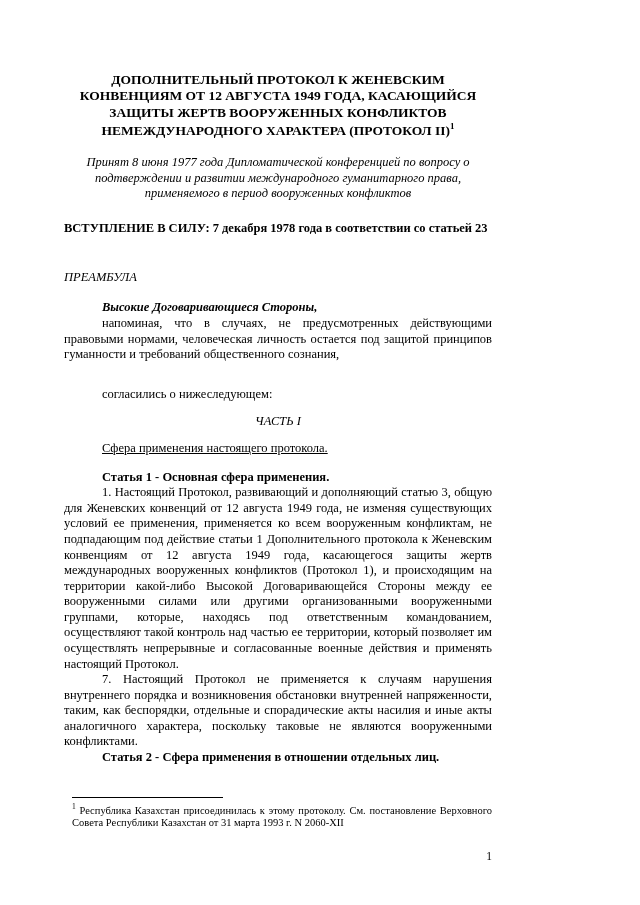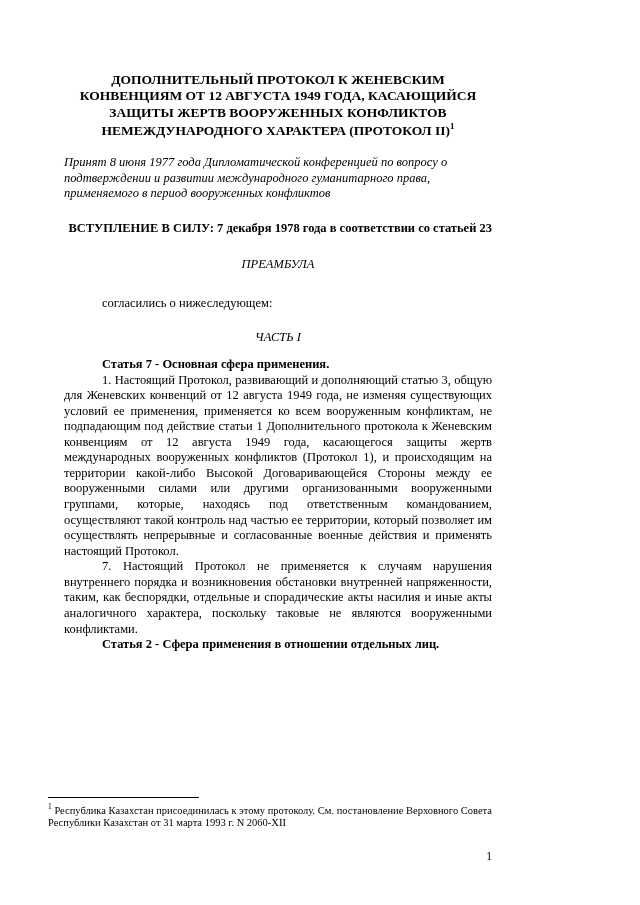--- a/index.html
+++ b/index.html
@@ -24,35 +24,34 @@
     font-size: 13.5px;
     font-weight: bold;
     text-align: center;
     line-height: 1.22;
     margin-bottom: 16px;
   }
   .doc-title sup { font-size: 9px; }
   .adoption-note {
     font-size: 12.5px;
     font-style: italic;
-    text-align: left;
+    text-align: center;
     line-height: 1.24;
     margin-bottom: 19px;
   }
   .entry-line {
     font-size: 12.5px;
     font-weight: bold;
-    text-align: right;
+    text-align: left;
     line-height: 1.24;
-    margin-bottom: 21px;
+    margin-bottom: 34px;
   }
   .preamble-heading {
     font-size: 12.5px;
     font-style: italic;
-    text-align: center;
     margin-bottom: 15px;
   }
   .body-par {
     font-size: 12.5px;
     line-height: 1.245;
     text-align: justify;
     text-indent: 38px;
   }
   .parties-line {
     font-size: 12.5px;
@@ -64,40 +63,40 @@
   .agreement-line {
     font-size: 12.5px;
     line-height: 1.245;
     text-indent: 38px;
     margin-top: 24px;
   }
   .part-heading {
     font-size: 12.5px;
     font-style: italic;
     text-align: center;
-    margin-top: 18px;
+    margin-top: 12px;
     margin-bottom: 12px;
   }
   .part-subheading {
     font-size: 12.5px;
     line-height: 1.245;
     text-indent: 38px;
     margin-bottom: 13px;
   }
   .part-subheading span { text-decoration: underline; }
   .article-heading {
     font-size: 12.5px;
     line-height: 1.245;
     font-weight: bold;
     text-indent: 38px;
   }
   .article-heading.spaced { margin-top: 0; margin-bottom: 16px; }
   .footnote-block {
     position: absolute;
-    left: 48px;
+    left: 72px;
     right: 64px;
     top: 797px;
   }
   .footnote-rule {
     width: 151px;
     height: 0;
     border-top: 1.5px solid #000000;
     margin-bottom: 4px;
   }
   .footnote-text {
@@ -119,28 +118,31 @@
 <div class="page">
 
   <h1 class="doc-title"><span>ДОПОЛНИТЕЛЬНЫЙ ПРОТОКОЛ К ЖЕНЕВСКИМ КОНВЕНЦИЯМ ОТ 12 АВГУСТА 1949 ГОДА, КАСАЮЩИЙСЯ ЗАЩИТЫ ЖЕРТВ ВООРУЖЕННЫХ КОНФЛИКТОВ НЕМЕЖДУНАРОДНОГО ХАРАКТЕРА (ПРОТОКОЛ II)</span><sup>1</sup></h1>
 
   <p class="adoption-note">Принят 8 июня 1977 года Дипломатической конференцией по вопросу о подтверждении и развитии международного гуманитарного права, применяемого в период вооруженных конфликтов</p>
 
   <p class="entry-line">ВСТУПЛЕНИЕ В СИЛУ: 7 декабря 1978 года в соответствии со статьей 23</p>
 
   <p class="preamble-heading">ПРЕАМБУЛА</p>
 
+  <p class="parties-line">Высокие Договаривающиеся Стороны,</p>
 
+  <p class="body-par">напоминая, что в случаях, не предусмотренных действующими правовыми нормами, человеческая личность остается под защитой принципов гуманности и требований общественного сознания,</p>
 
   <p class="agreement-line">согласились о нижеследующем:</p>
 
   <p class="part-heading">ЧАСТЬ I</p>
 
+  <p class="part-subheading"><span>Сфера применения настоящего протокола.</span></p>
 
-  <p class="article-heading">Статья 7 - Основная сфера применения.</p>
+  <p class="article-heading">Статья 1 - Основная сфера применения.</p>
 
   <p class="body-par">1. Настоящий Протокол, развивающий и дополняющий статью 3, общую для Женевских конвенций от 12 августа 1949 года, не изменяя существующих условий ее применения, применяется ко всем вооруженным конфликтам, не подпадающим под действие статьи 1 Дополнительного протокола к Женевским конвенциям от 12 августа 1949 года, касающегося защиты жертв международных вооруженных конфликтов (Протокол 1), и происходящим на территории какой-либо Высокой Договаривающейся Стороны между ее вооруженными силами или другими организованными вооруженными группами, которые, находясь под ответственным командованием, осуществляют такой контроль над частью ее территории, который позволяет им осуществлять непрерывные и согласованные военные действия и применять настоящий Протокол.</p>
   <p class="body-par">7. Настоящий Протокол не применяется к случаям нарушения внутреннего порядка и возникновения обстановки внутренней напряженности, таким, как беспорядки, отдельные и спорадические акты насилия и иные акты аналогичного характера, поскольку таковые не являются вооруженными конфликтами.</p>
 
   <p class="article-heading spaced">Статья 2 - Сфера применения в отношении отдельных лиц.</p>
 
   <div class="footnote-block">
     <div class="footnote-rule"></div>
     <p class="footnote-text"><sup>1</sup> <span>Республика Казахстан присоединилась к этому протоколу. См. постановление Верховного Совета Республики Казахстан от 31 марта 1993 г. N 2060-XII</span></p>
   </div>

